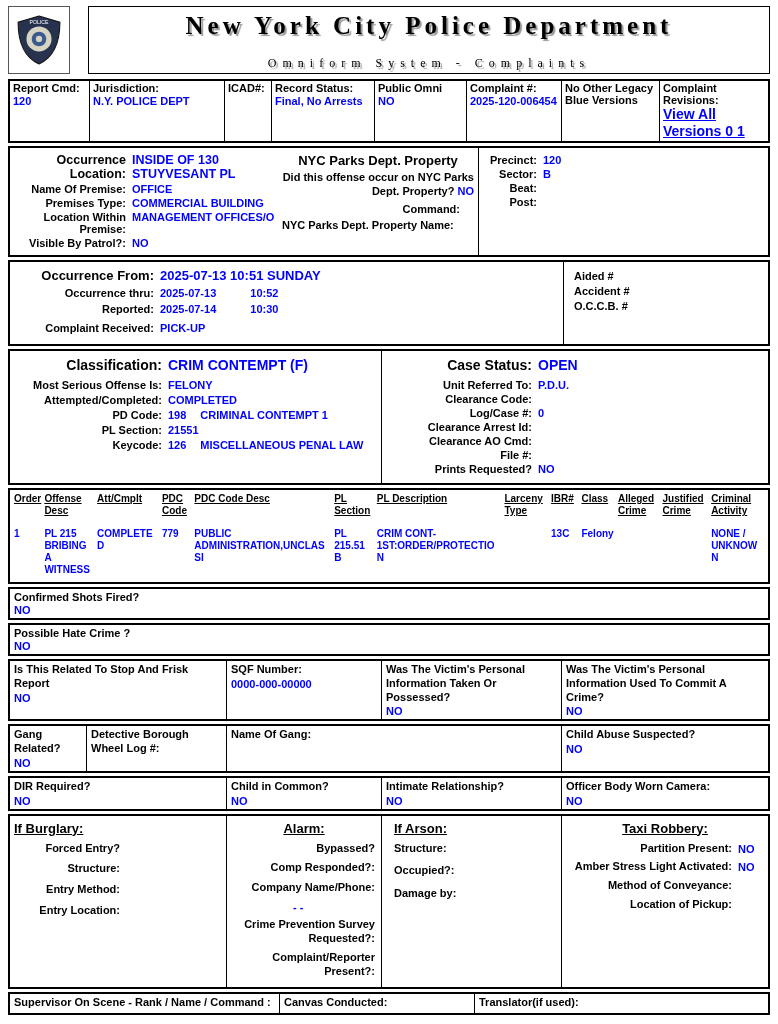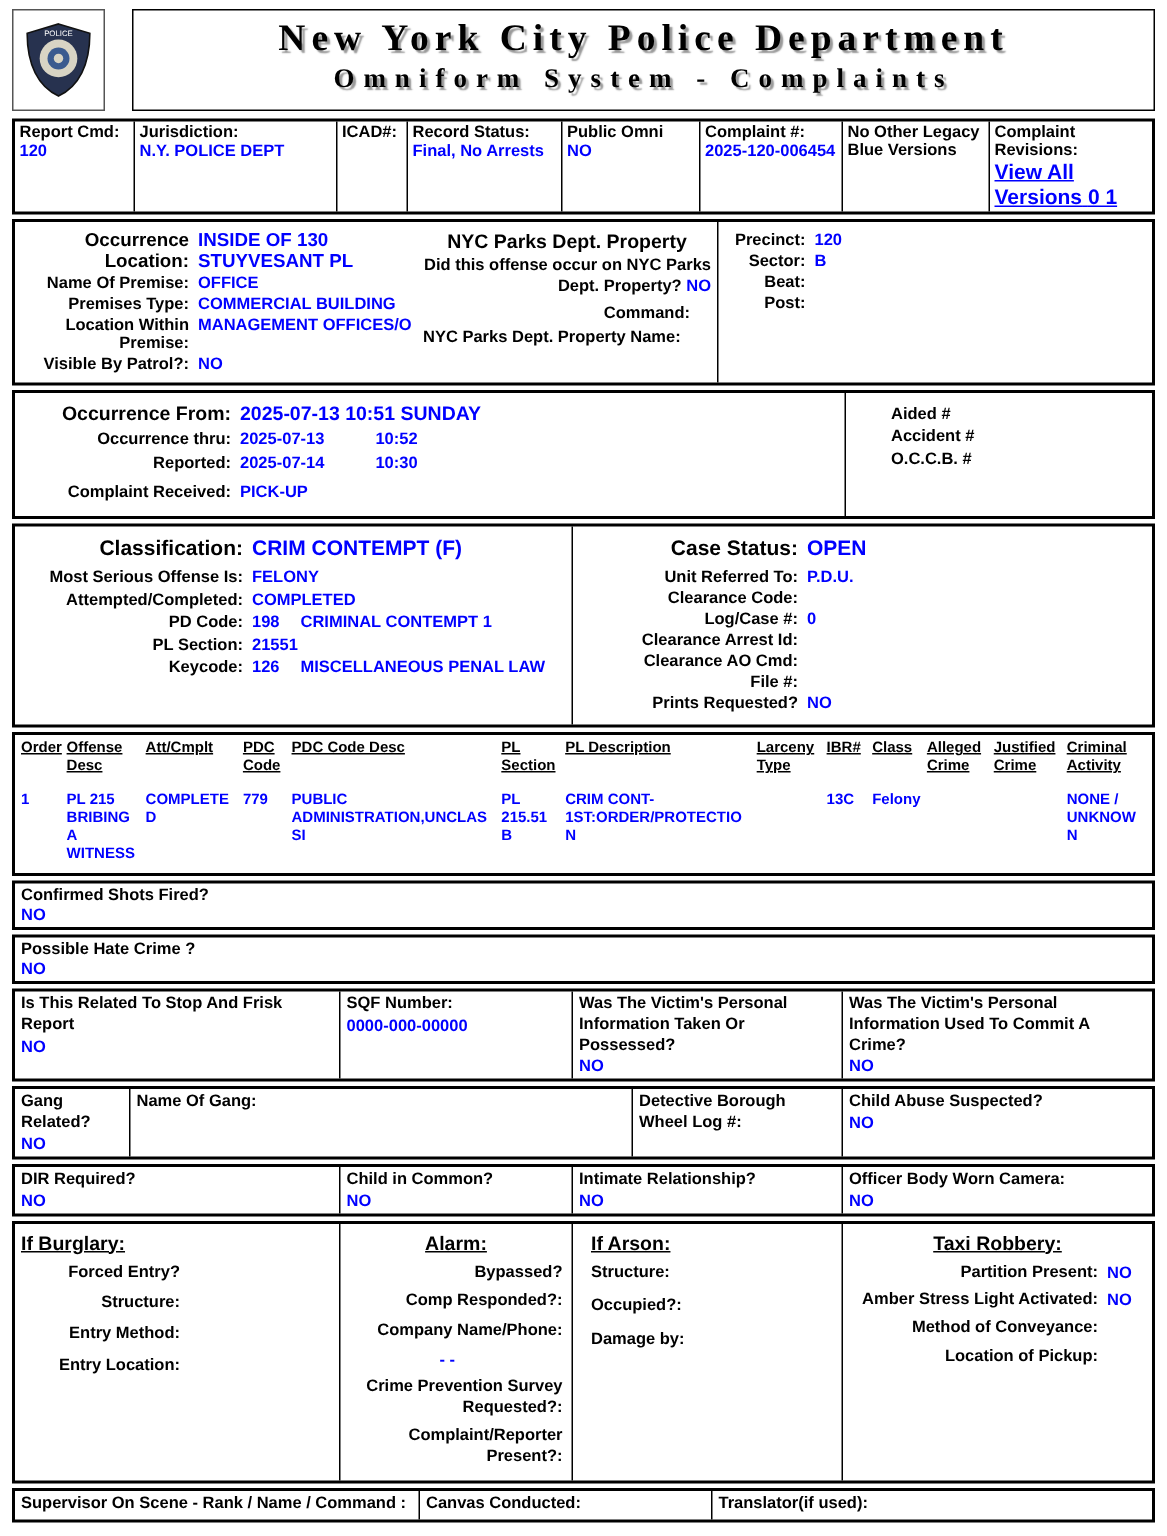--- a/index.html
+++ b/index.html
@@ -10,21 +10,21 @@
   .val{font-weight:700;color:#0000ff}
   .box{border:2px solid #000;margin-bottom:3px;background:#fff}
   .flex{display:flex}
   .kv{display:grid;column-gap:6px;margin-bottom:2px}
 
   
   .header{display:flex;align-items:stretch;margin-bottom:5px;height:68px}
   .logo-box{width:62px;border:1px solid #555;display:flex;align-items:center;justify-content:center;margin-right:18px}
   .title-box{flex:1;border:1px solid #000;text-align:center;padding:5px 0 4px}
   .title{font-family:"Liberation Serif",serif;font-weight:700;font-size:25px;letter-spacing:4px;text-shadow:2px 2px 1px #999}
-  .subtitle{font-family:"Liberation Serif",serif;font-weight:700;font-size:18px;letter-spacing:6px;text-shadow:2px 2px 1px #999;margin-top:2px}
+  .subtitle{font-family:"Liberation Serif",serif;font-weight:400;font-size:12px;letter-spacing:6px;text-shadow:2px 2px 1px #999;margin-top:16px}
 
   
   .fields{display:flex;min-height:64px}
   .fcell{border-right:1px solid #000;padding:1px 3px;overflow:hidden}
   .fcell:last-child{border-right:none}
   .fcell .val{margin-top:1px}
   .rev-link{font-size:14px;font-weight:700;color:#0000ff;text-decoration:underline;line-height:1.2;display:inline-block;cursor:pointer}
 
   
   .loc{min-height:108px}
@@ -36,21 +36,21 @@
   .big{font-size:12.5px}
   .parks-head{font-size:13px;font-weight:700;text-align:center;margin-bottom:3px}
   .parks-q{text-align:right;margin-bottom:4px;line-height:1.25}
   .parks-cmd{text-align:right;padding-right:14px;margin-bottom:4px}
   .kv-pct{grid-template-columns:52px 1fr;margin-bottom:2px}
   .kv-pct .lbl{text-align:right}
 
   
   .occ{min-height:84px}
   .occ-left{flex:1;padding:6px 4px}
-  .occ-right{width:205px;border-left:1px solid #000;padding:8px 30px}
+  .occ-right{width:205px;border-left:1px solid #000;padding:8px 10px}
   .kv-occ{grid-template-columns:140px 1fr;margin-bottom:4px}
   .kv-occ .lbl{text-align:right}
   .big2{font-size:13px}
   .t{margin-left:34px}
   .mt6{margin-top:7px}
   .occ-right .lbl{margin-bottom:3px}
 
   
   .cls{min-height:132px}
   .cls-left{width:372px;border-right:1px solid #000;padding:6px 0}
@@ -379,26 +379,26 @@
       <div class="lbl">Was The Victim's Personal Information Used To Commit A Crime?</div>
       <div class="val">NO</div>
     </div>
   </div>
 
   <div class="box mrow">
     <div class="mcell w77">
       <div class="lbl">Gang Related?</div>
       <div class="val">NO</div>
     </div>
+    <div class="mcell w140">
+      <div class="lbl">Detective Borough Wheel Log #:</div>
+      <div class="val"></div>
+    </div>
     <div class="mcell w335">
       <div class="lbl">Name Of Gang:</div>
-      <div class="val"></div>
-    </div>
-    <div class="mcell w140">
-      <div class="lbl">Detective Borough Wheel Log #:</div>
       <div class="val"></div>
     </div>
     <div class="mcell wrest">
       <div class="lbl">Child Abuse Suspected?</div>
       <div class="val">NO</div>
     </div>
   </div>
 
   <div class="box mrow">
     <div class="mcell w217">

